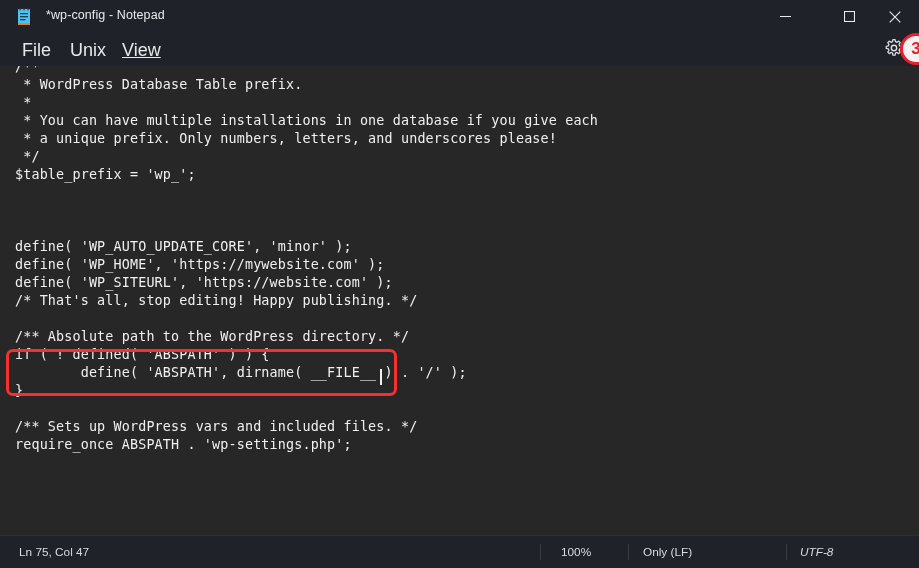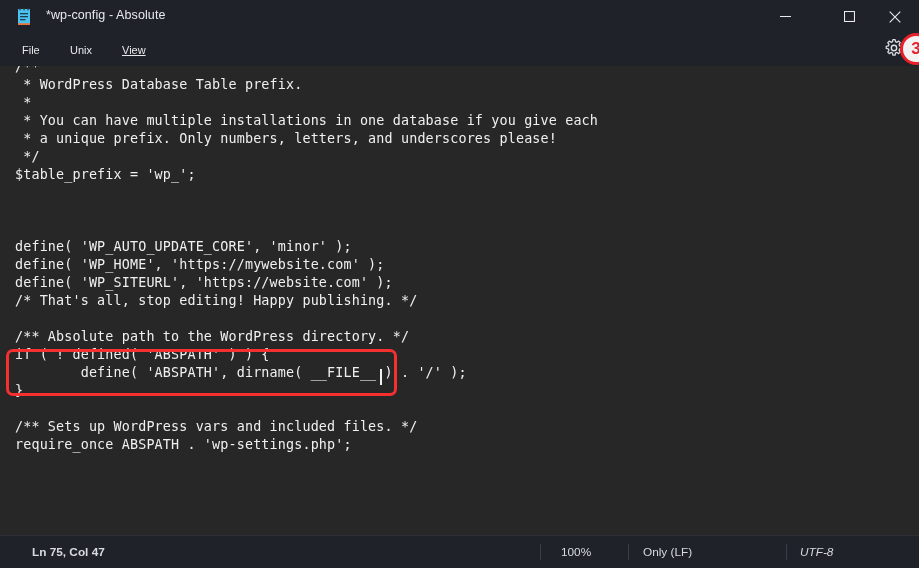--- a/index.html
+++ b/index.html
@@ -66,21 +66,21 @@
     height: 32px;
     background: #1f2229;
   }
   .menu-item {
     position: absolute;
     top: 4px;
     height: 24px;
     padding: 0 8px;
     display: flex;
     align-items: center;
-    font-size: 11px;
+    font-size: 18px;
     color: #e6e8ea;
     border-radius: 4px;
     white-space: nowrap;
   }
   .menu-item:nth-of-type(1){ left: 14px; }
   .menu-item:nth-of-type(2){ left: 62px; }
   .menu-item:nth-of-type(3){ left: 114px; text-decoration: underline; }
 
   .gear-btn {
     position: absolute;
@@ -172,21 +172,21 @@
     background: #1f2229;
     border-top: 1px solid #2c2f36;
   }
   .status-item {
     position: absolute;
     top: 9px;
     font-size: 11.8px;
     color: #d9dbde;
     white-space: nowrap;
   }
-  .st-pos  { left: 32px; font-weight: bold; }
+  .st-pos  { left: 19px; }
   .st-zoom { left: 553px; margin-left: 8px; }
   .st-eol  { left: 643px; }
   .st-enc  { left: 800px; font-style: italic; }
   .status-sep {
     position: absolute;
     top: 8px;
     width: 1px;
     height: 16px;
     background: #3a3e46;
   }
@@ -205,21 +205,21 @@
         <rect x="4" y="2" width="12" height="15" rx="0.5" fill="#4cc2f1"></rect>
         <rect x="5.4" y="1" width="1.3" height="2.4" fill="#2b3a44"></rect>
         <rect x="9.4" y="1" width="1.3" height="2.4" fill="#2b3a44"></rect>
         <rect x="13.4" y="1" width="1.3" height="2.4" fill="#2b3a44"></rect>
         <rect x="6" y="6" width="8" height="1.3" fill="#1f3d4c"></rect>
         <rect x="6" y="9" width="8" height="1.3" fill="#1f3d4c"></rect>
         <rect x="6" y="12" width="5.5" height="1.3" fill="#1f3d4c"></rect>
         <rect x="4" y="16.2" width="12" height="1.8" fill="#e8763c"></rect>
       </svg>
     </span>
-    <span class="title-text">*wp-config - Absolute</span>
+    <span class="title-text">*wp-config - Notepad</span>
 
     <div class="winbtn min">
       <svg width="11" height="11" viewBox="0 0 11 11">
         <rect x="0" y="5" width="11" height="1" fill="#e8eaed"></rect>
       </svg>
     </div>
     <div class="winbtn max">
       <svg width="11" height="11" viewBox="0 0 11 11">
         <rect x="0.5" y="0.5" width="10" height="10" fill="none" stroke="#e8eaed" stroke-width="1.1"></rect>
       </svg>

